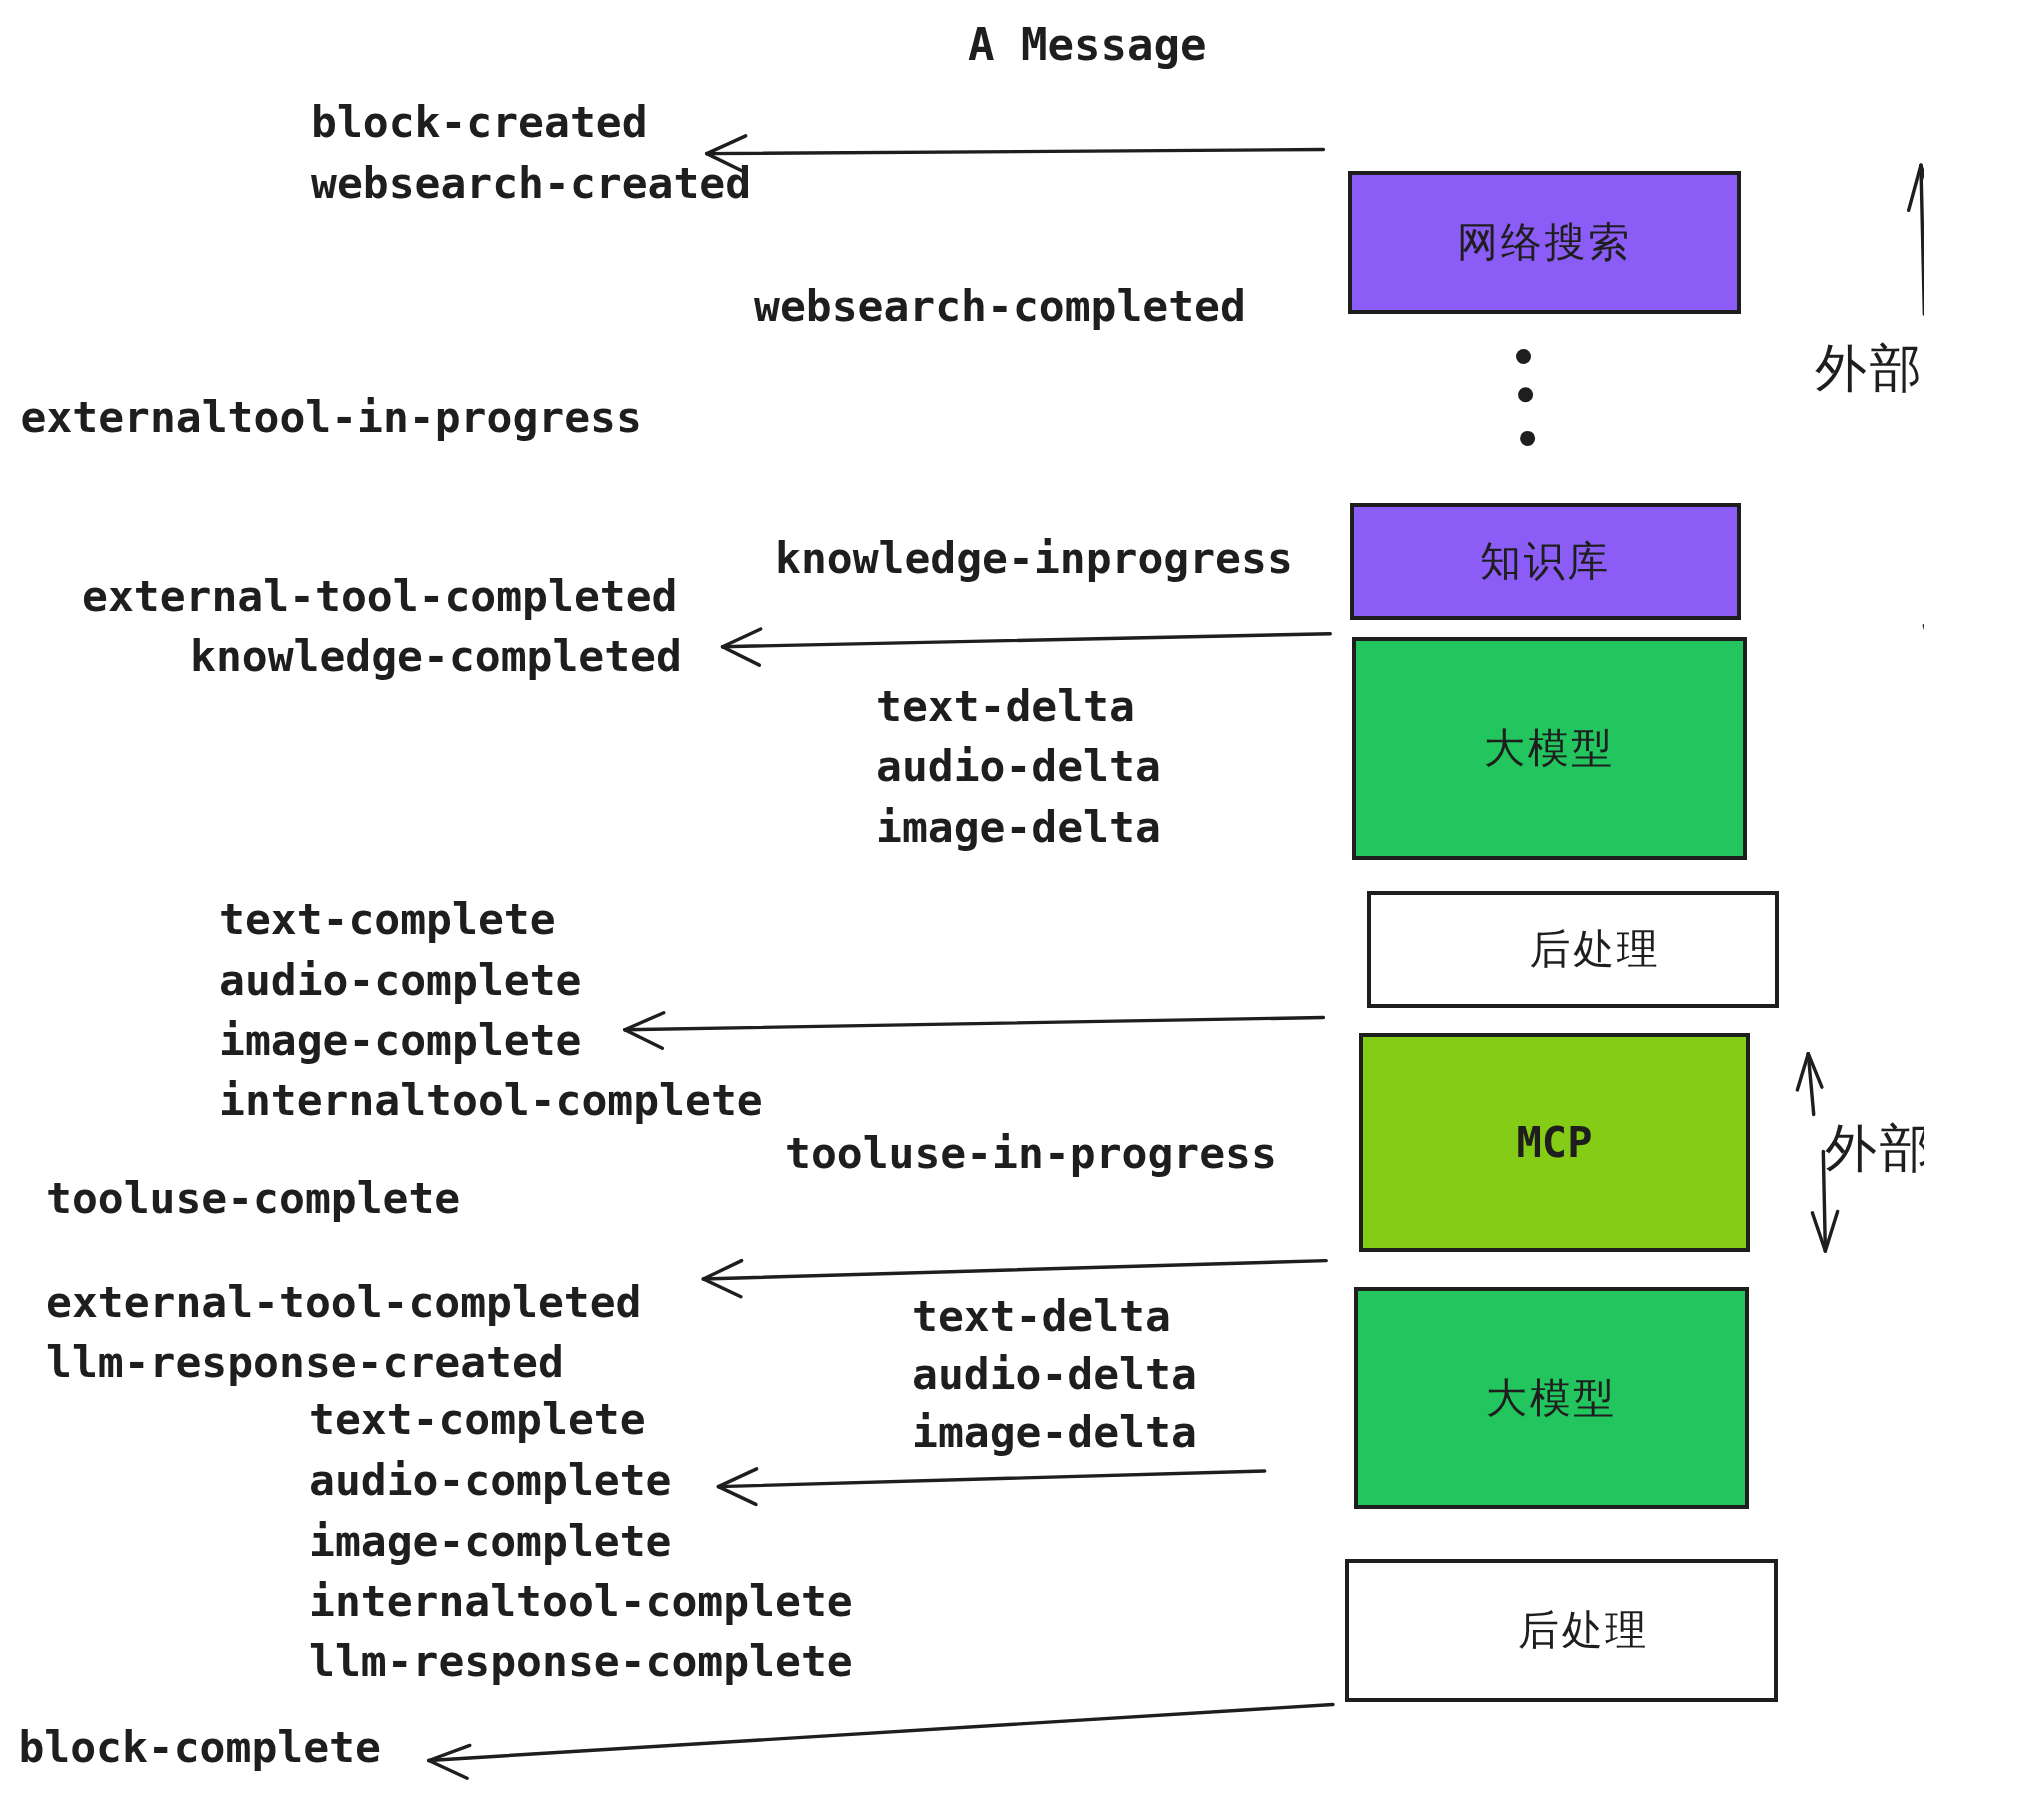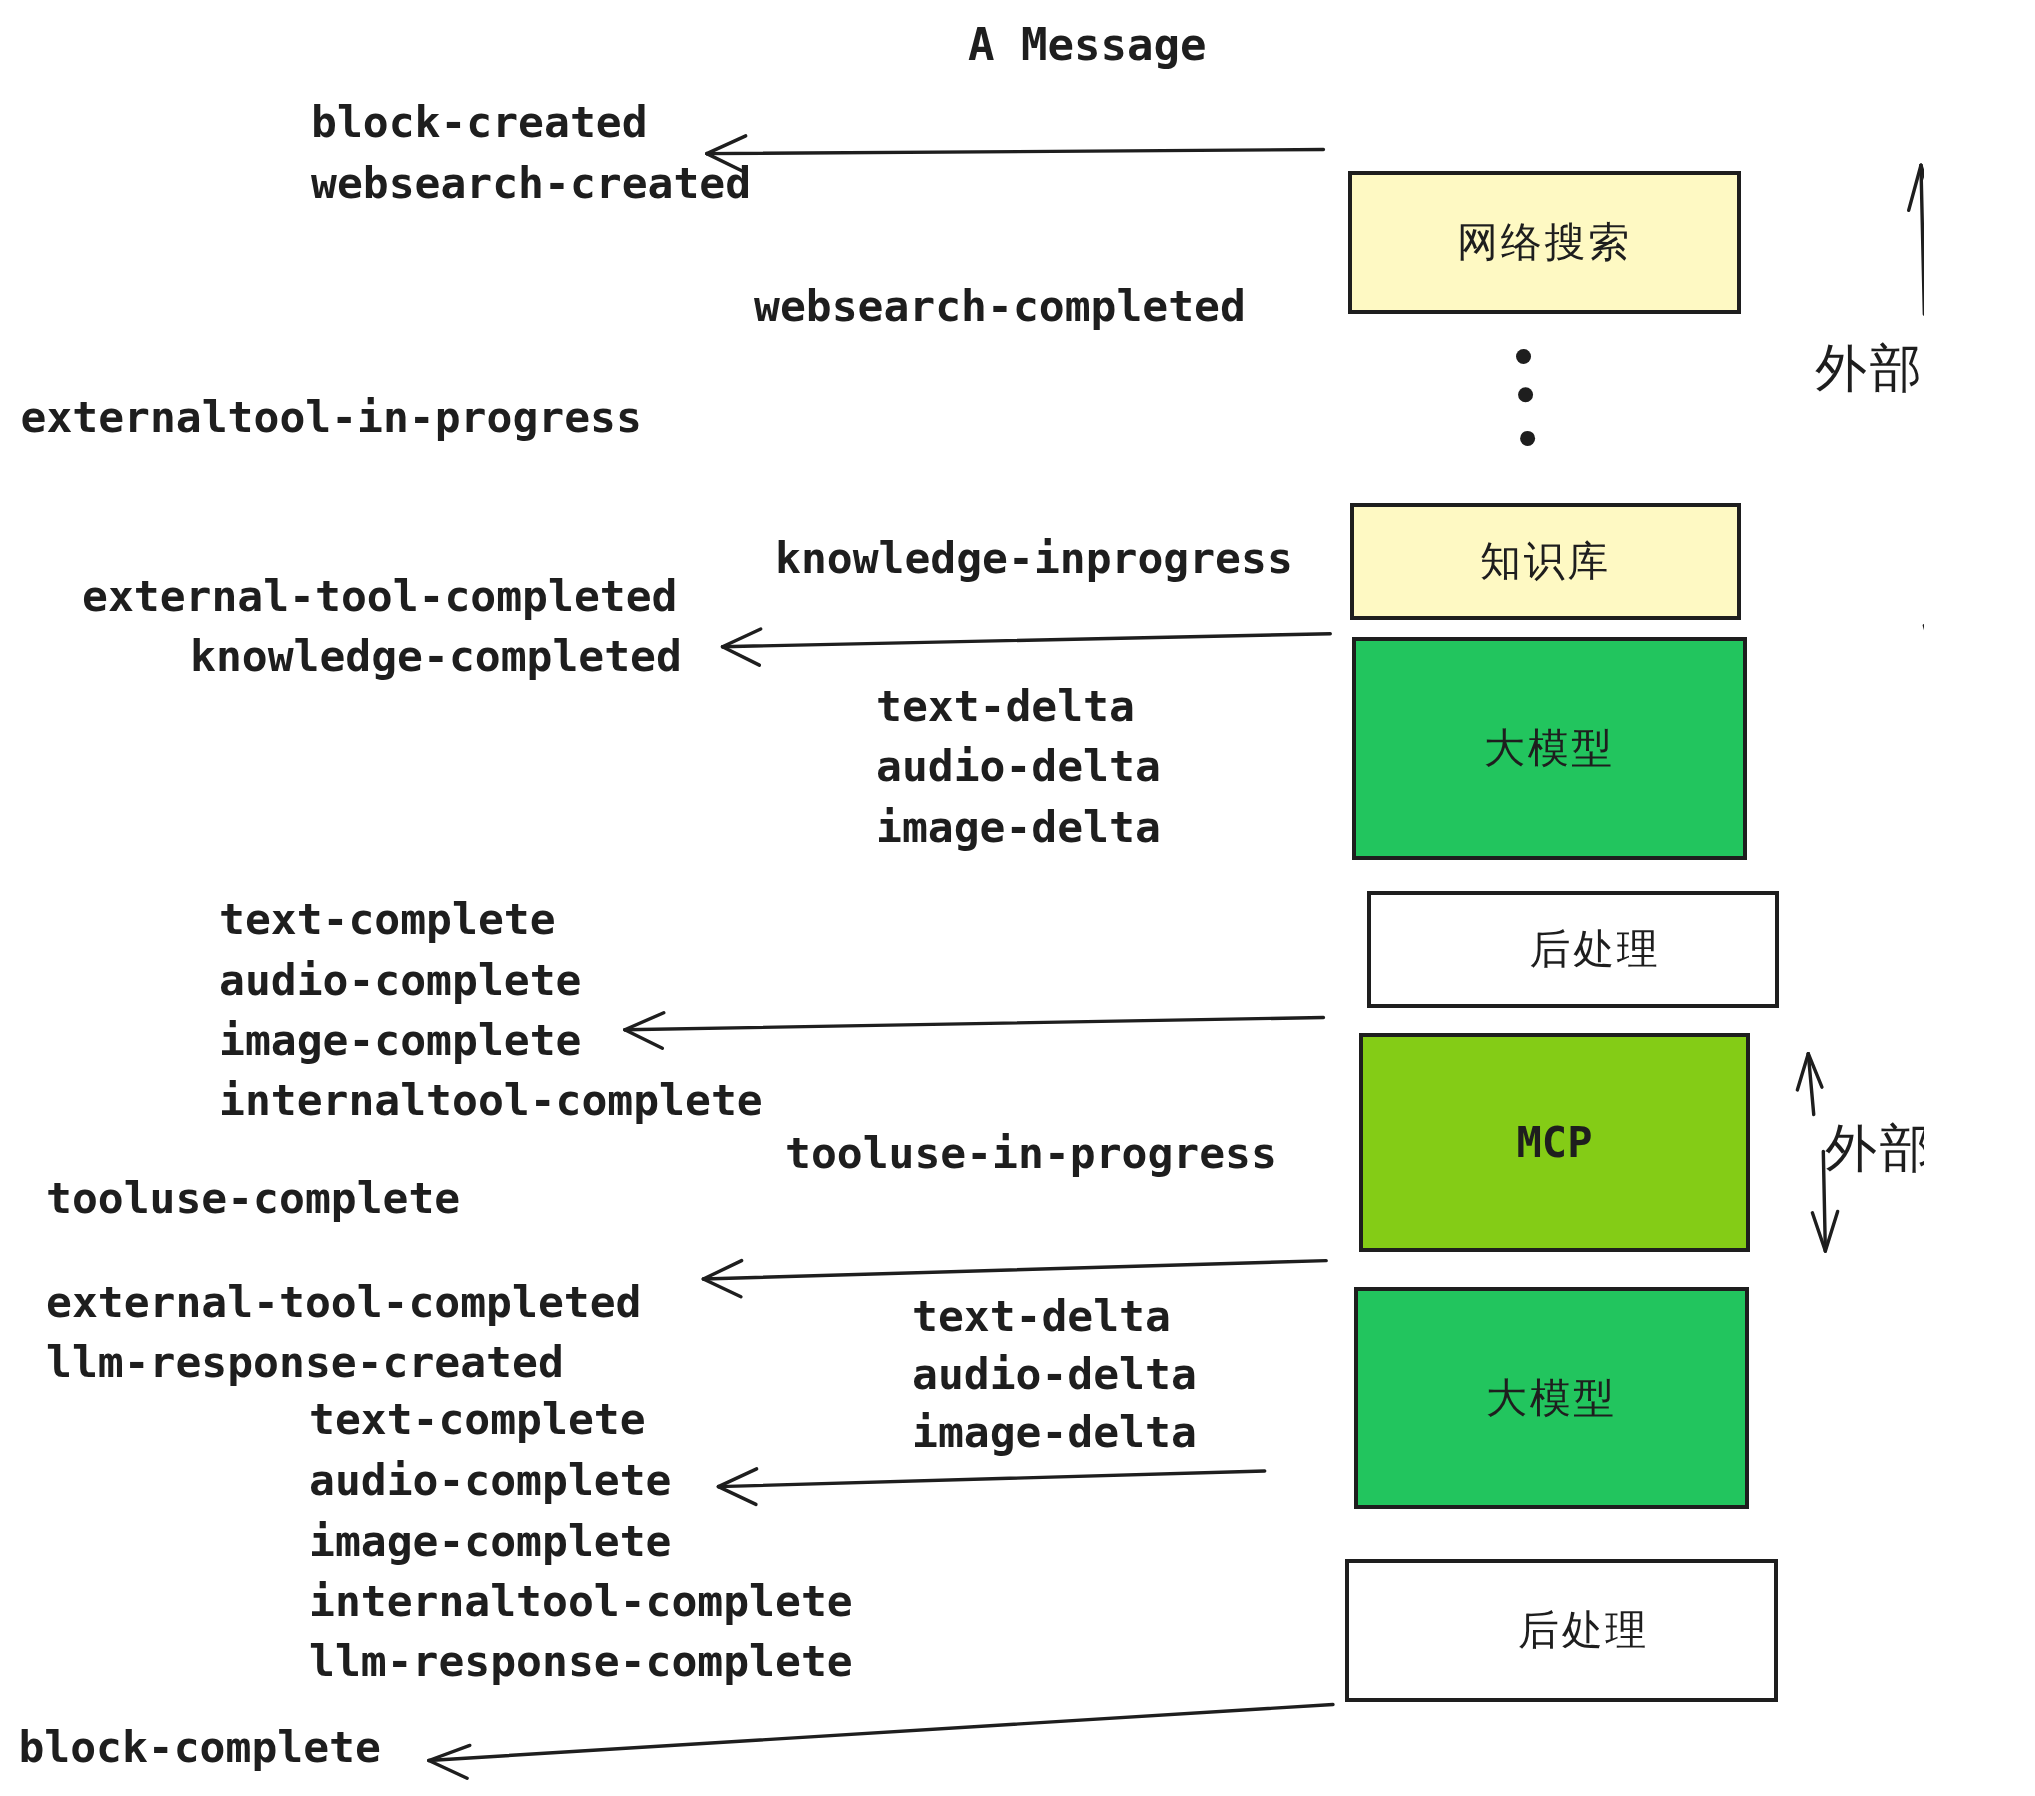--- a/index.html
+++ b/index.html
@@ -6,21 +6,21 @@
   .stage{position:relative;width:1924px;height:1796px;background:#ffffff;overflow:hidden;
          font-family:"DejaVu Sans Mono", monospace;color:#1e1e1e;}
   .evt{position:absolute;font-family:"DejaVu Sans Mono", monospace;font-size:43px;
        font-weight:600;line-height:44px;white-space:nowrap;color:#1e1e1e;}
   .box{position:absolute;border:4.1px solid #1e1e1e;display:flex;align-items:center;
        justify-content:center;box-sizing:border-box;}
   .box-label{font-family:"Liberation Sans", sans-serif;font-size:41px;font-weight:500;
        color:#1e1e1e;letter-spacing:2.7px;}
   .box-label-mono{font-family:"DejaVu Sans Mono", monospace;font-size:42px;font-weight:600;
        color:#1e1e1e;}
-  .pink{background:#fef9c3;justify-content:center;}
+  .pink{background:#8b5cf6;justify-content:center;}
   .green{background:#22c55e;}
   .yellow{background:#84cc16;justify-content:center;}
   .white{background:#ffffff;padding-left:44px;}
   .side-label{position:absolute;font-family:"Liberation Sans", sans-serif;font-size:52px;
        font-weight:500;color:#1e1e1e;white-space:nowrap;letter-spacing:2.7px;}
   .title{position:absolute;font-family:"DejaVu Sans Mono", monospace;font-size:44px;
        font-weight:600;color:#1e1e1e;white-space:nowrap;}
   svg.flow{position:absolute;left:0;top:0;width:2035px;height:1796px;pointer-events:none;}
   svg.flow line{stroke:#1e1e1e;stroke-width:5;stroke-linecap:round;}
   svg.flow circle{fill:#1e1e1e;}

